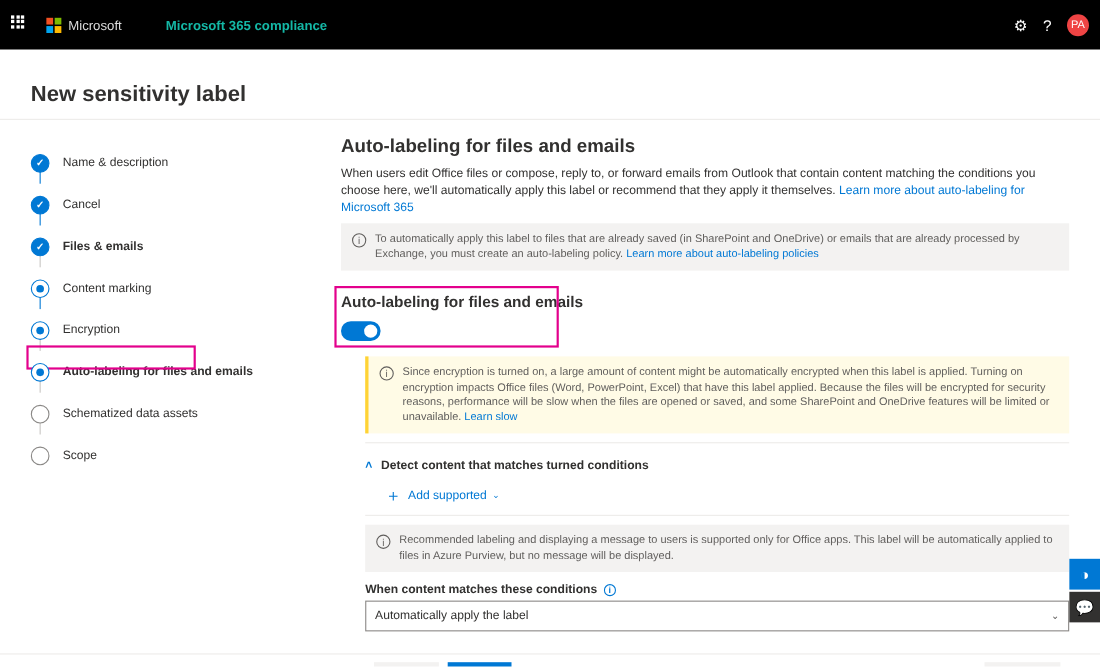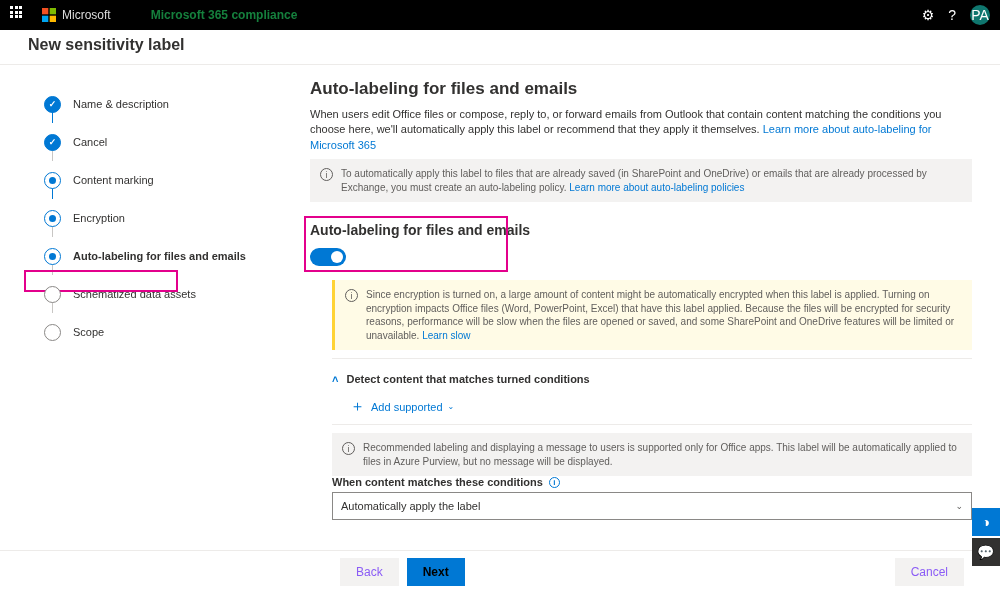--- a/index.html
+++ b/index.html
@@ -1,29 +1,29 @@
 <!DOCTYPE html>
 <html><head>
 <meta charset="utf-8">
 <style>
   * { box-sizing: border-box; }
   html,body { margin:0; padding:0; font-family: "Segoe UI", Arial, sans-serif; font-size:12px; color:#323130; background:#fff; width:1000px; height:606px; overflow:hidden; }
-  .topbar { height:30px; background:#000; color:#fff; display:flex; align-items:center; padding:0 10px; }
+  .topbar { height:45px; background:#000; color:#fff; display:flex; align-items:center; padding:0 10px; }
   .waffle { width:18px; height:18px; display:grid; grid-template-columns:repeat(3,3px); grid-template-rows:repeat(3,3px); gap:1.5px; cursor:pointer; }
   .waffle span { background:#fff; width:3px; height:3px; }
   .mslogo { display:flex; align-items:center; margin-left:14px; }
   .mslogo svg { width:14px; height:14px; }
   .mslogo-text { margin-left:6px; font-size:12px; color:#ddd; }
-  .app-title { margin-left:40px; font-size:12px; font-weight:600; color:#15803d; }
+  .app-title { margin-left:40px; font-size:12px; font-weight:600; color:#14b8a6; }
   .topbar-spacer { flex:1; }
   .top-icon { color:#fff; font-size:14px; margin-left:14px; cursor:pointer; }
-  .avatar { width:20px; height:20px; border-radius:50%; background:#0f766e; color:#fff; display:flex; align-items:center; justify-content:center; font-size:14px; margin-left:14px; cursor:pointer; }
-  .page-title { font-size:16px; font-weight:600; padding:6px 0 10px 28px; }
+  .avatar { width:20px; height:20px; border-radius:50%; background:#ef4444; color:#fff; display:flex; align-items:center; justify-content:center; font-size:10px; margin-left:14px; cursor:pointer; }
+  .page-title { font-size:20px; font-weight:600; padding:30px 0 10px 28px; }
   .body-wrap { display:flex; height:calc(606px - 30px - 48px - 42px); border-top:1px solid #edebe9; }
-  .wizard { width:300px; padding:20px 0 0 44px; position:relative; }
+  .wizard { width:300px; padding:20px 0 0 28px; position:relative; }
   .step { display:flex; align-items:center; height:38px; position:relative; }
   .step .line { position:absolute; left:8px; top:-19px; width:1px; height:19px; background:#c8c6c4; }
   .step .line.blue { background:#0078d4; }
   .step-icon { width:17px; height:17px; border-radius:50%; border:1px solid #8a8886; background:#fff; display:flex; align-items:center; justify-content:center; z-index:1; }
   .step-icon.done { background:#0078d4; border-color:#0078d4; }
   .step-icon.done::after { content:"✓"; color:#fff; font-size:9px; font-weight:bold; }
   .step-icon.current { border-color:#0078d4; background:#fff; }
   .step-icon.current::after { content:""; width:7px; height:7px; border-radius:50%; background:#0078d4; display:block; }
   .step-label { margin-left:12px; font-size:11px; color:#323130; }
   .step.current .step-label { font-weight:600; }
@@ -40,21 +40,21 @@
   .sub-heading { font-size:14px; font-weight:600; margin:0 0 10px 0; }
   .toggle { width:36px; height:18px; background:#0078d4; border-radius:10px; position:relative; cursor:pointer; }
   .toggle::after { content:""; width:12px; height:12px; background:#fff; border-radius:50%; position:absolute; top:3px; right:3px; }
   .indent-block { margin-left:22px; margin-top:14px; }
   .collapse-header { display:flex; align-items:center; font-size:11px; font-weight:600; cursor:pointer; padding:6px 0; }
   .chevron { color:#0078d4; font-size:11px; margin-right:8px; }
   .add-btn { display:flex; align-items:center; color:#0078d4; font-size:11px; cursor:pointer; margin:6px 0 8px 18px; }
   .add-btn .plus { font-size:15px; margin-right:6px; font-weight:300; }
   .add-btn .dd { font-size:8px; margin-left:5px; }
   .hr { border:none; border-top:1px solid #edebe9; margin:8px 0; }
-  .field-label { font-size:11px; font-weight:600; margin-top:0; display:flex; align-items:center; }
+  .field-label { font-size:11px; font-weight:600; margin-top:10px; display:flex; align-items:center; }
   .help-icon { color:#0078d4; border:1px solid #0078d4; width:11px; height:11px; border-radius:50%; display:inline-flex; align-items:center; justify-content:center; font-size:8px; margin-left:6px; cursor:pointer; }
   .dropdown { border:1px solid #8a8886; height:28px; display:flex; align-items:center; padding:0 8px; font-size:11px; margin-top:4px; cursor:pointer; justify-content:space-between; }
   .dropdown .dd-arrow { font-size:9px; color:#605e5c; }
   .footer { height:42px; border-top:1px solid #edebe9; display:flex; align-items:center; padding:0 28px 0 340px; }
   .btn { height:28px; padding:0 16px; font-size:12px; border:none; cursor:pointer; margin-right:8px; }
   .btn.default { background:#f3f2f1; color:#8b5cf6; }
   .btn.primary { background:#0078d4; color:#000000; font-weight:600; }
   .footer-spacer { flex:1; }
   .side-tools { position:fixed; right:0; bottom:40px; }
   .side-tool { width:28px; height:28px; background:#0078d4; color:#fff; display:flex; align-items:center; justify-content:center; font-size:14px; cursor:pointer; margin-top:2px; }
@@ -98,20 +98,25 @@
   <div class="wizard">
     <div class="step">
       <div class="step-icon done"></div>
       <div class="step-label">Name &amp; description</div>
     </div>
     <div class="step">
       <div class="line blue"></div>
       <div class="step-icon done"></div>
       <div class="step-label">Cancel</div>
     </div>
+    <div class="step current">
+      <div class="line blue"></div>
+      <div class="step-icon done"></div>
+      <div class="step-label">Files &amp; emails</div>
+    </div>
     <div class="step sub">
       <div class="line"></div>
       <div class="step-icon current"></div>
       <div class="step-label">Content marking</div>
     </div>
     <div class="step sub">
       <div class="line blue"></div>
       <div class="step-icon current"></div>
       <div class="step-label">Encryption</div>
     </div>

